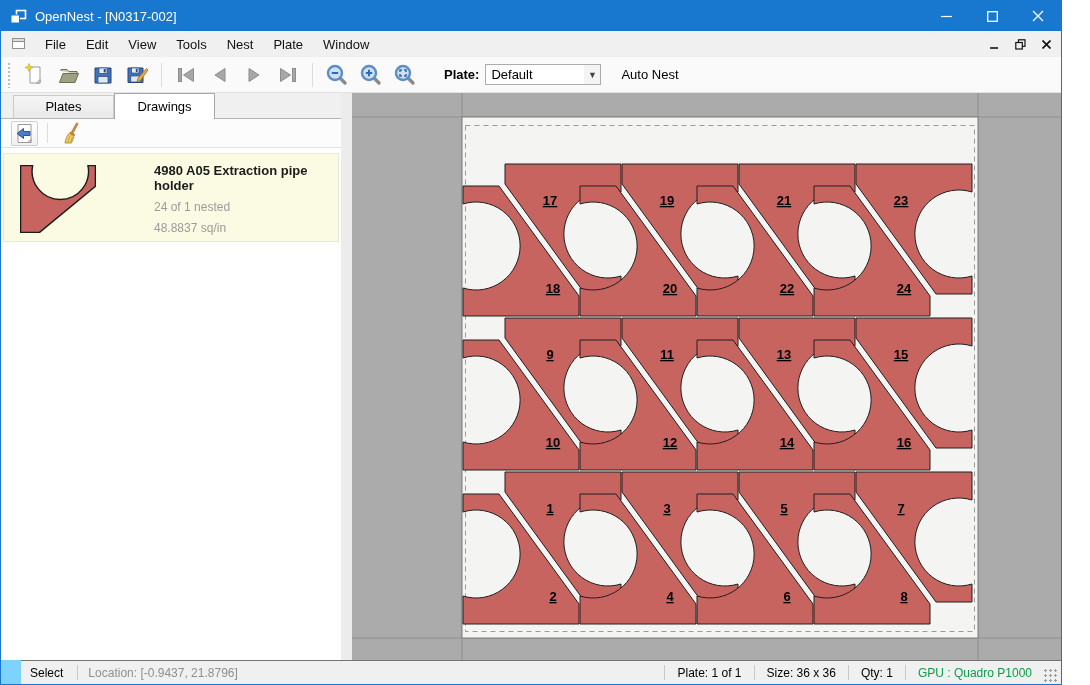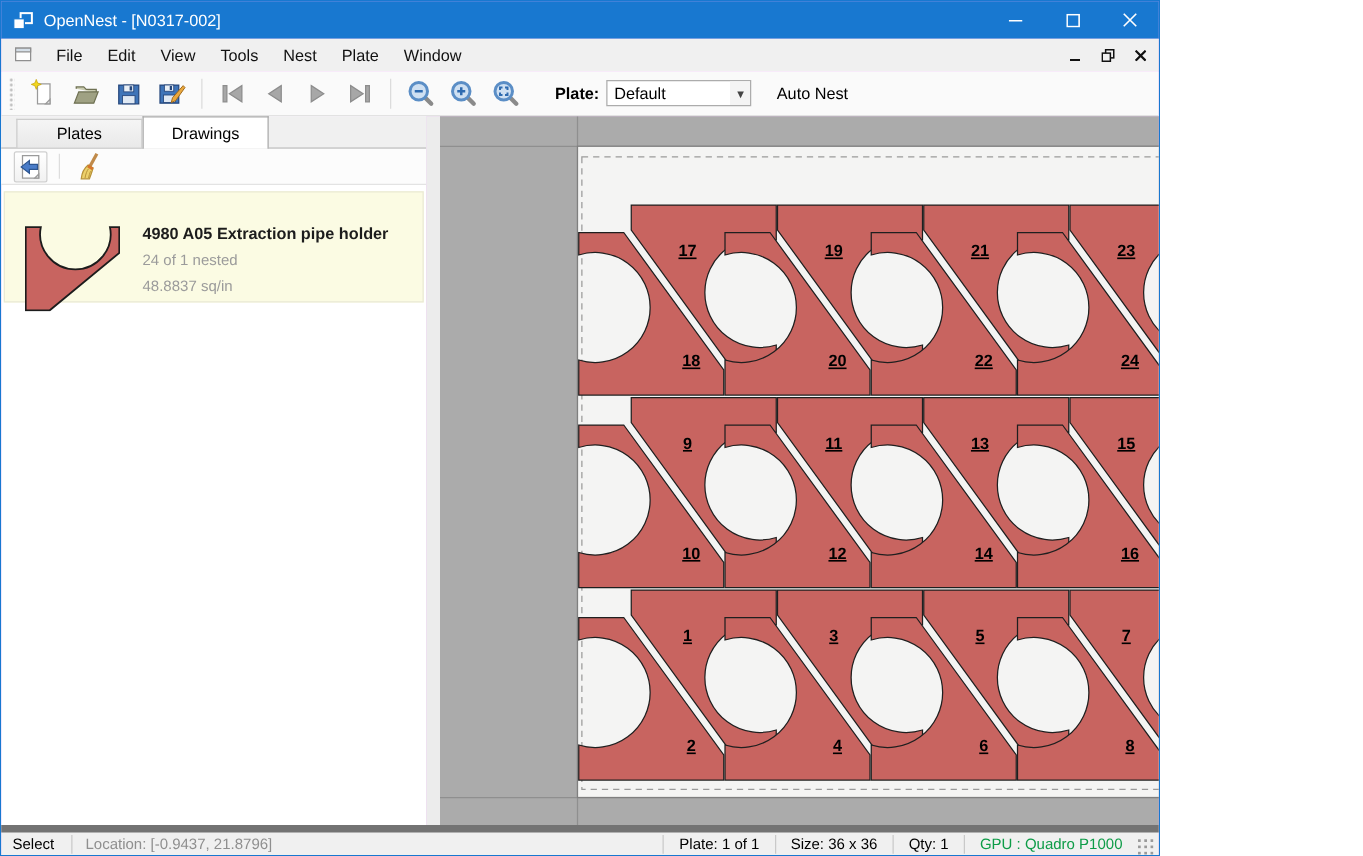--- a/index.html
+++ b/index.html
@@ -1,18 +1,18 @@
 <!DOCTYPE html>
 <html><head>
 <meta charset="utf-8">
 <style>
   * { box-sizing: border-box; margin: 0; padding: 0; }
   html,body { width:1090px; height:685px; overflow:hidden; }
   body { font-family:"Liberation Sans", sans-serif; font-size:13px; }
-  .window { width:928px; height:685px; border:1px solid #1878d0; display:flex; flex-direction:column; background:#f0abfc; }
+  .window { width:1062px; height:685px; border:1px solid #1878d0; display:flex; flex-direction:column; background:#7dd3fc; }
 
   
   .titlebar { height:30px; background:#1878d0; display:flex; align-items:center; color:#fff; flex:0 0 auto; }
   .titlebar .appicon { margin:0 8px 0 9px; display:flex; }
   .titlebar .title { font-size:13px; }
   .titlebar .spacer { flex:1; }
   .caption-btn { width:46px; height:30px; display:flex; align-items:center; justify-content:center; color:#fff; }
   .caption-btn svg { display:block; }
 
   
@@ -49,28 +49,28 @@
   .tab.active { background:#fff; border:1px solid #a8a8a8; border-bottom:none; padding:5px 0 5px 0; margin-bottom:-1px; position:relative; }
 
   
   .panel-toolbar { height:28px; display:flex; align-items:center; background:#fcfcfc; padding-left:10px; flex:0 0 auto; }
   .pt-btn { width:27px; height:25px; display:flex; align-items:center; justify-content:center; }
   .pt-btn.framed { border:1px solid #cfcfcf; border-radius:2px; background:linear-gradient(#ffffff,#f1f1f1); }
   .pt-sep { width:1px; height:20px; background:#dddddd; margin:0 9px; }
 
   
   .drawing-list { flex:1 1 auto; border-top:1px solid #e3e3e3; }
-  .drawing-item { margin:5px 2px 0 2px; background:#fbfbe3; border:1px solid #e9e9d4; display:flex; padding:25px 6px 9px 16px; height:89px; }
+  .drawing-item { margin:5px 2px 0 2px; background:#fbfbe3; border:1px solid #e9e9d4; display:flex; padding:9px 6px 9px 16px; height:89px;gap:40px; }
   .drawing-item .thumb { flex:0 0 auto; margin-top:2px; }
   .drawing-item .meta { margin-left:18px; }
   .drawing-item .meta .t { font-weight:bold; color:#1c1c1c; margin-bottom:4px; }
   .drawing-item .meta .s { color:#9b9b9b; font-size:12px; line-height:21px; }
 
   
-  .statusbar { height:24px; background:#f0f0f0; border-top:6px solid #737373; display:flex; align-items:center; font-size:12px; flex:0 0 auto; }
+  .statusbar { height:24px; background:#f0f0f0; border-top:1px solid #737373; display:flex; align-items:center; font-size:12px; flex:0 0 auto;margin-left:20px; }
   .sb-mode { padding:0 14px 0 9px; color:#000; }
   .sb-sep { width:1px; height:15px; background:#c9c9c9; }
   .sb-loc { padding-left:10px; color:#8f8f8f; }
   .statusbar .spacer { flex:1; }
   .sb-pane { display:flex; align-items:center; height:100%; }
   .sb-pane .txt { padding:0 12px; }
   .sb-gpu { color:#0d9c47; }
   .sb-grip { width:14px; height:14px; margin:6px 3px 0 0;
              background-image:radial-gradient(#9a9a9a 1px, transparent 1.3px);
              background-size:5px 5px; background-position:bottom right; }

